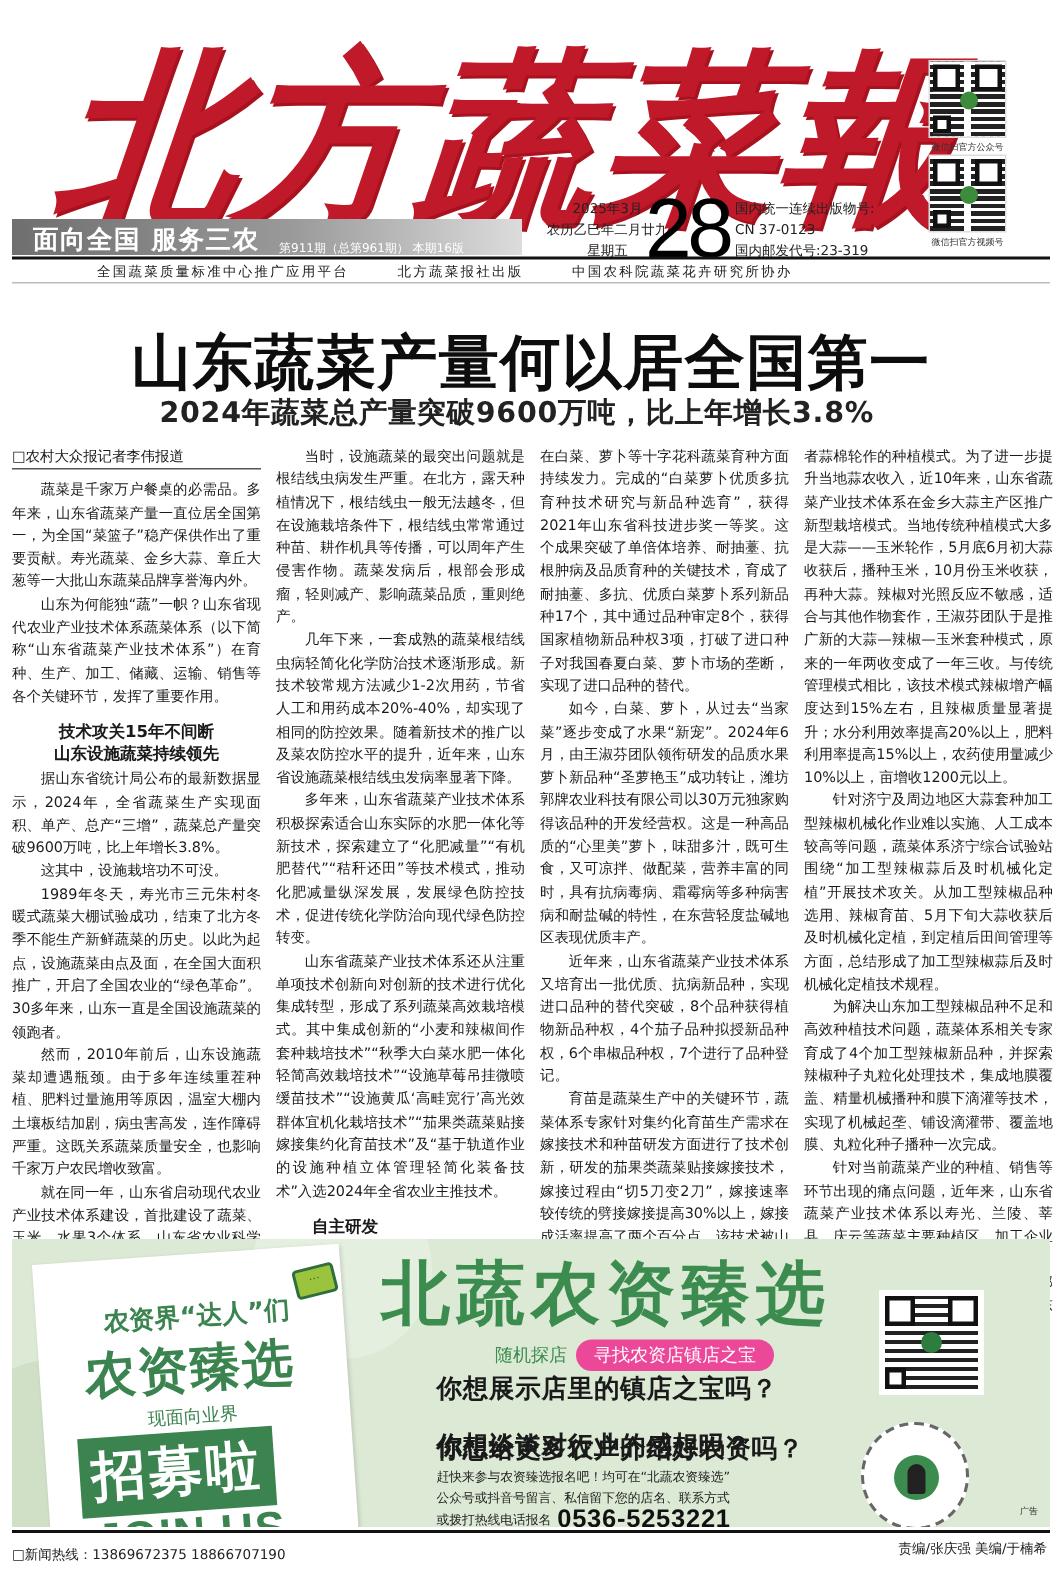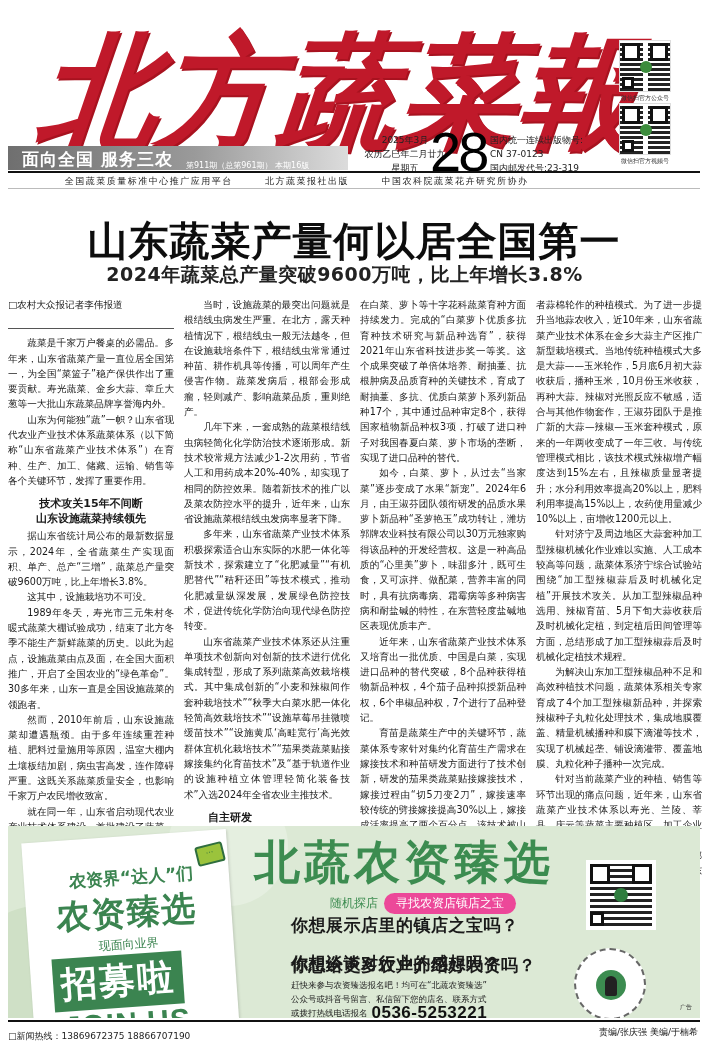--- a/index.html
+++ b/index.html
@@ -34,21 +34,21 @@
   .rule-thin { position:absolute; left:8px; top:188px; width:692px; height:1px; background:#bbb; }
 
   
   .headline { position:absolute; left:0; top:214px; width:708px; text-align:center; font-size:40px; font-weight:bold; letter-spacing:1px; color:#0d0d0d; }
   .subhead { position:absolute; left:0; top:262px; width:689px; text-align:center; font-size:19px; color:#222; letter-spacing:0.5px; }
 
   
   .col { position:absolute; top:297px; width:166px; font-size:9.6px; line-height:15.3px; color:#1a1a1a; text-align:justify; }
   .col p { text-indent:2em; }
   .c1 { left:8px; } .c2 { left:184px; } .c3 { left:360px; } .c4 { left:536px; }
-  .byline { font-size:9.6px; padding-bottom:16px; border-bottom:1px solid #555; margin-bottom:6px; text-indent:0 !important; }
+  .byline { font-size:9.6px; padding-bottom:0; border-bottom:1px solid #555; margin-bottom:6px; text-indent:0 !important; }
   .sec-head { text-align:center; font-weight:bold; font-size:11px; line-height:15px; margin:8px 0 2px; text-indent:0 !important; }
   .sec-head.left { text-align:left; padding-left:24px; }
 
   
   .ad { position:absolute; left:8px; top:826px; width:692px; height:192px; background:#dce9d5; overflow:hidden; }
   .ad-circle1 { position:absolute; left:-40px; top:80px; width:140px; height:140px; border-radius:50%; background:#cfe0c6; }
   .ad-circle2 { position:absolute; left:160px; top:-40px; width:120px; height:120px; border-radius:50%; background:#e5efe0; }
   .ad-darkbar { position:absolute; left:40px; top:35px; width:175px; height:160px; background:#2f6e3e; }
   .ad-card { position:absolute; left:20px; top:10px; width:205px; height:200px; background:#fff; transform:rotate(-4deg); box-shadow:1px 1px 3px rgba(0,0,0,.15); }
   .ad-card .l1 { position:absolute; left:45px; top:30px; font-size:17px; font-weight:bold; color:#3b8450; }
@@ -163,21 +163,21 @@
     <div>自主研发</div>
     <div>摆脱品种“卡脖子”</div>
   </div>
   <p>中国是白菜、萝卜的栽培起源地，山东则是这类十字花科作物的优势产地，涌现出胶州大白菜、潍县萝卜等一大批知名地标农产品。但一个鲜为人知的事实是，长期以来，我国春夏栽培的白菜、萝卜品种长期被进口品种垄断。</p>
   <p>近年来，王淑芬带领的科研团队，</p>
 </div>
 
 <div class="col c3">
   <p style="text-indent:0">在白菜、萝卜等十字花科蔬菜育种方面持续发力。完成的“白菜萝卜优质多抗育种技术研究与新品种选育”，获得2021年山东省科技进步奖一等奖。这个成果突破了单倍体培养、耐抽薹、抗根肿病及品质育种的关键技术，育成了耐抽薹、多抗、优质白菜萝卜系列新品种17个，其中通过品种审定8个，获得国家植物新品种权3项，打破了进口种子对我国春夏白菜、萝卜市场的垄断，实现了进口品种的替代。</p>
   <p>如今，白菜、萝卜，从过去“当家菜”逐步变成了水果“新宠”。2024年6月，由王淑芬团队领衔研发的品质水果萝卜新品种“圣萝艳玉”成功转让，潍坊郭牌农业科技有限公司以30万元独家购得该品种的开发经营权。这是一种高品质的“心里美”萝卜，味甜多汁，既可生食，又可凉拌、做配菜，营养丰富的同时，具有抗病毒病、霜霉病等多种病害病和耐盐碱的特性，在东营轻度盐碱地区表现优质丰产。</p>
-  <p>近年来，山东省蔬菜产业技术体系又培育出一批优质、中国是白菜，实现进口品种的替代突破，8个品种获得植物新品种权，4个茄子品种拟授新品种权，6个串椒品种权，7个进行了品种登记。</p>
+  <p>近年来，山东省蔬菜产业技术体系又培育出一批优质、抗病新品种，实现进口品种的替代突破，8个品种获得植物新品种权，4个茄子品种拟授新品种权，6个串椒品种权，7个进行了品种登记。</p>
   <p>育苗是蔬菜生产中的关键环节，蔬菜体系专家针对集约化育苗生产需求在嫁接技术和种苗研发方面进行了技术创新，研发的茄果类蔬菜贴接嫁接技术，嫁接过程由“切5刀变2刀”，嫁接速率较传统的劈接嫁接提高30%以上，嫁接成活率提高了两个百分点，该技术被山东省科技厅和山东省农业农村厅联合颁布为山东省农业主推技术。</p>
   <div class="sec-head left">
     <div>优化种植结构</div>
     <div>持续健全蔬菜产业链</div>
   </div>
   <p>济宁及周边地区，是国内最大的大蒜产区，多年来，当地大多采用蒜棉或</p>
 </div>
 
 <div class="col c4">
   <p style="text-indent:0">者蒜棉轮作的种植模式。为了进一步提升当地蒜农收入，近10年来，山东省蔬菜产业技术体系在金乡大蒜主产区推广新型栽培模式。当地传统种植模式大多是大蒜——玉米轮作，5月底6月初大蒜收获后，播种玉米，10月份玉米收获，再种大蒜。辣椒对光照反应不敏感，适合与其他作物套作，王淑芬团队于是推广新的大蒜—辣椒—玉米套种模式，原来的一年两收变成了一年三收。与传统管理模式相比，该技术模式辣椒增产幅度达到15%左右，且辣椒质量显著提升；水分利用效率提高20%以上，肥料利用率提高15%以上，农药使用量减少10%以上，亩增收1200元以上。</p>

